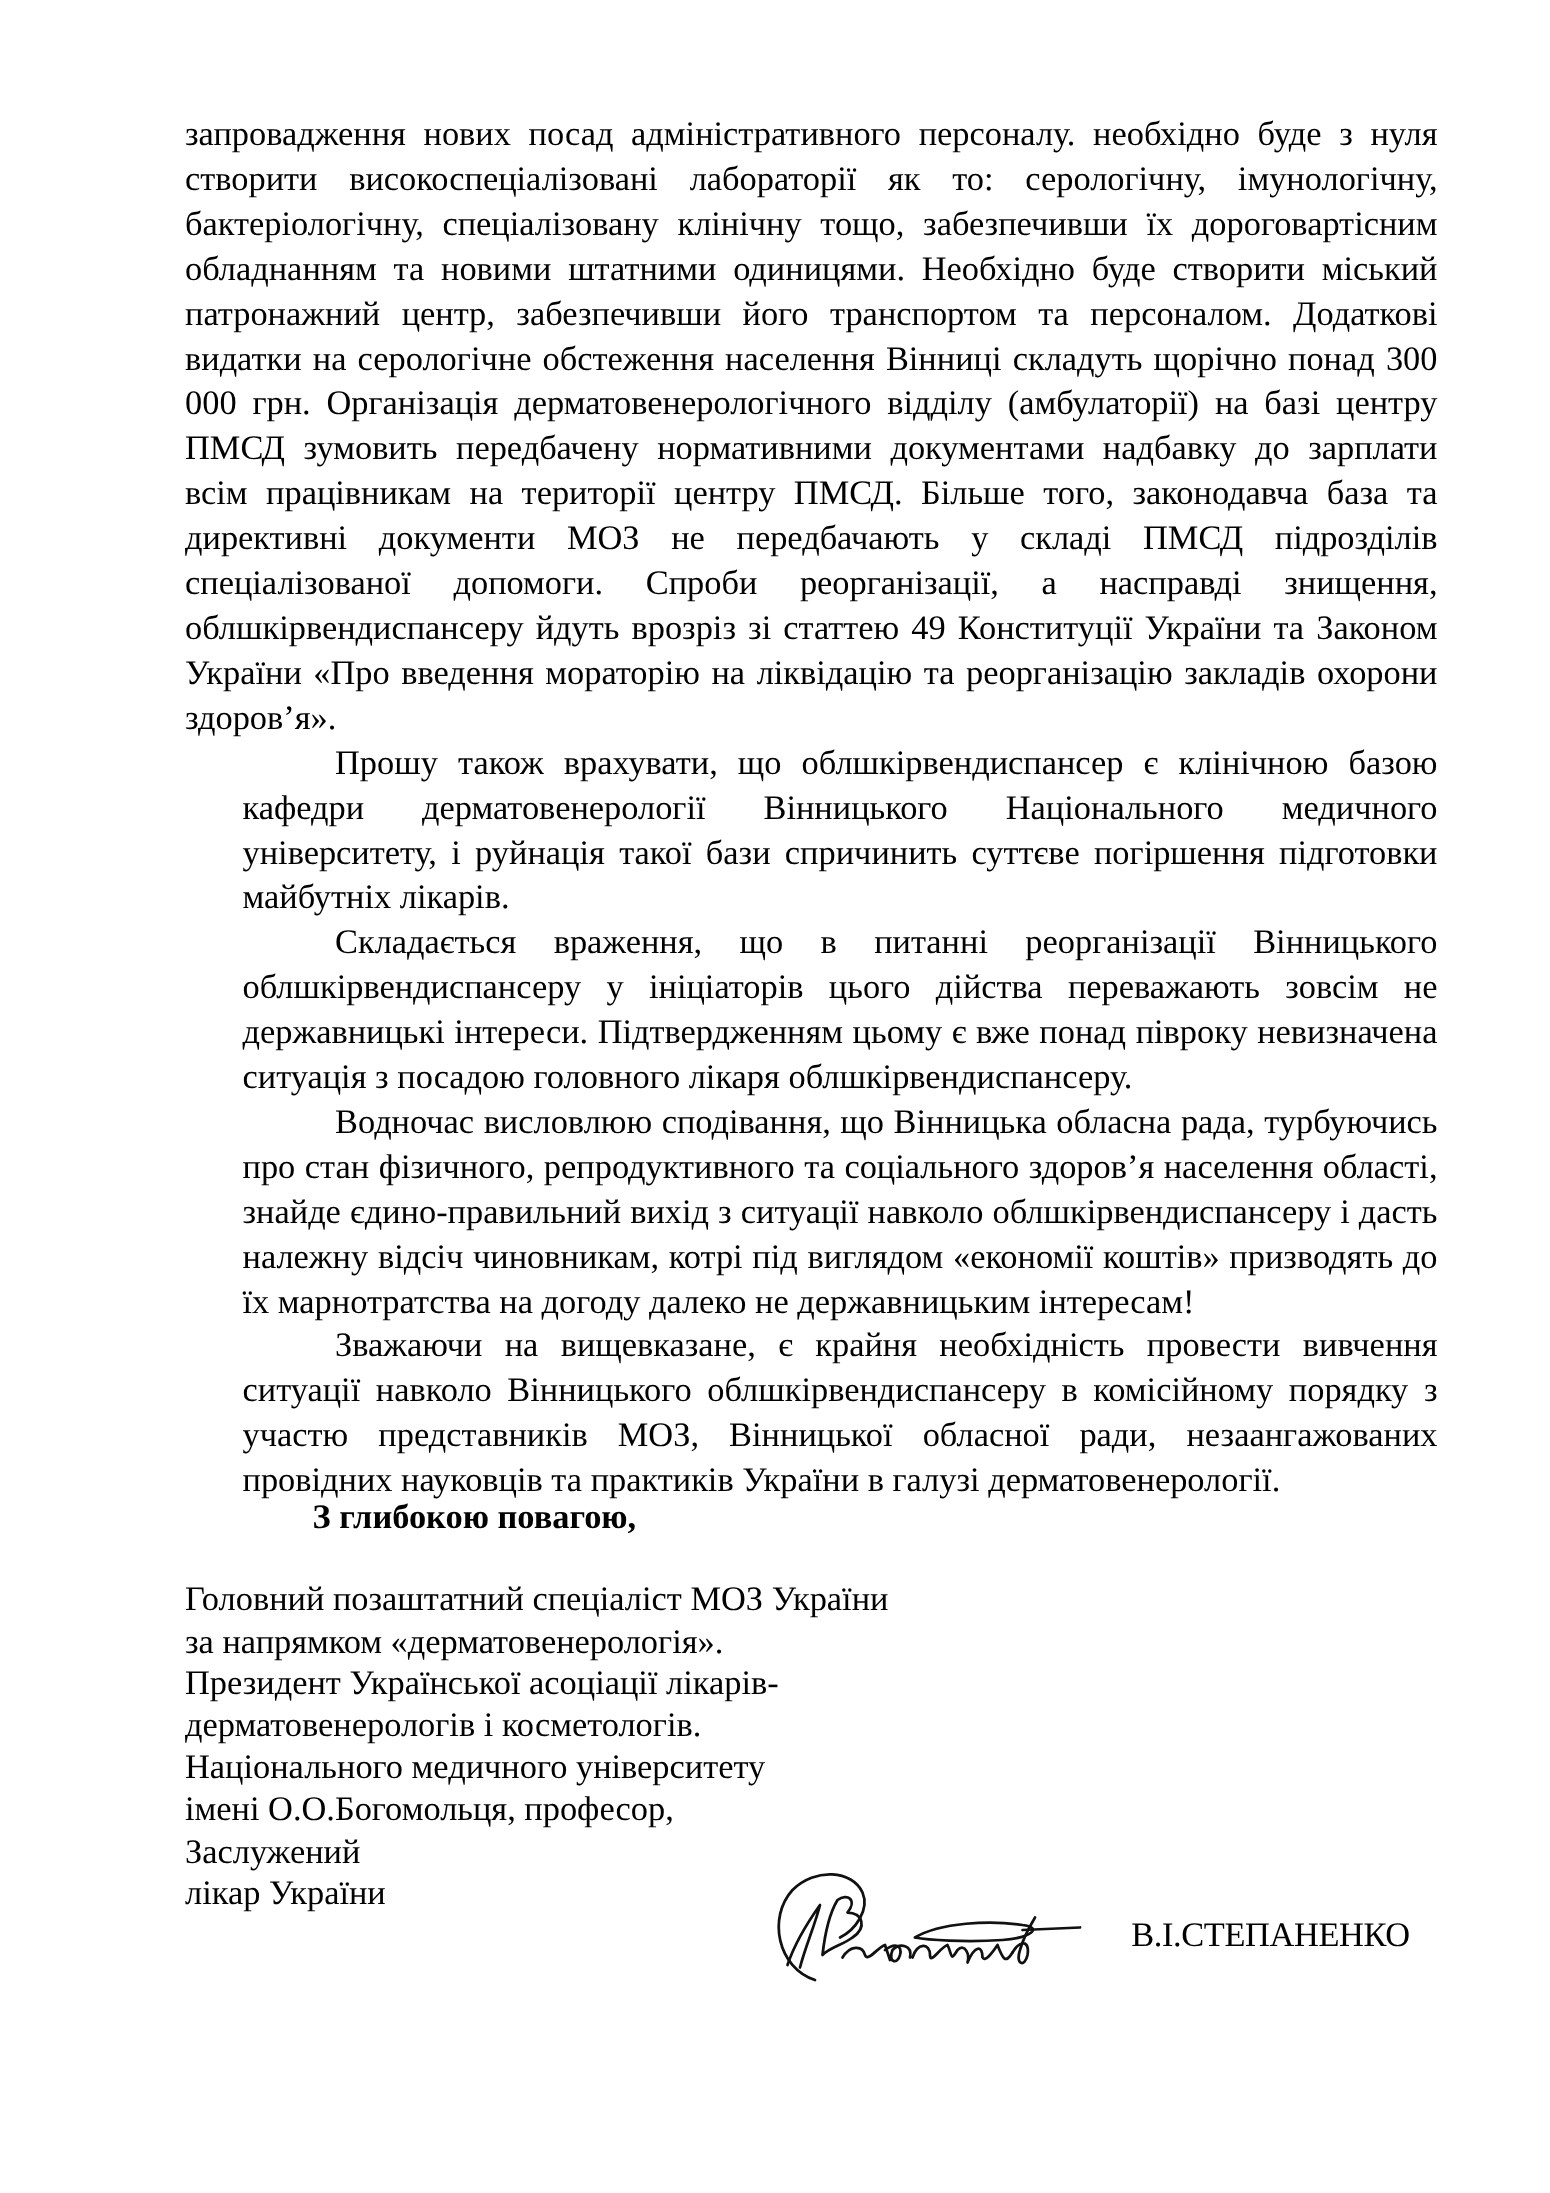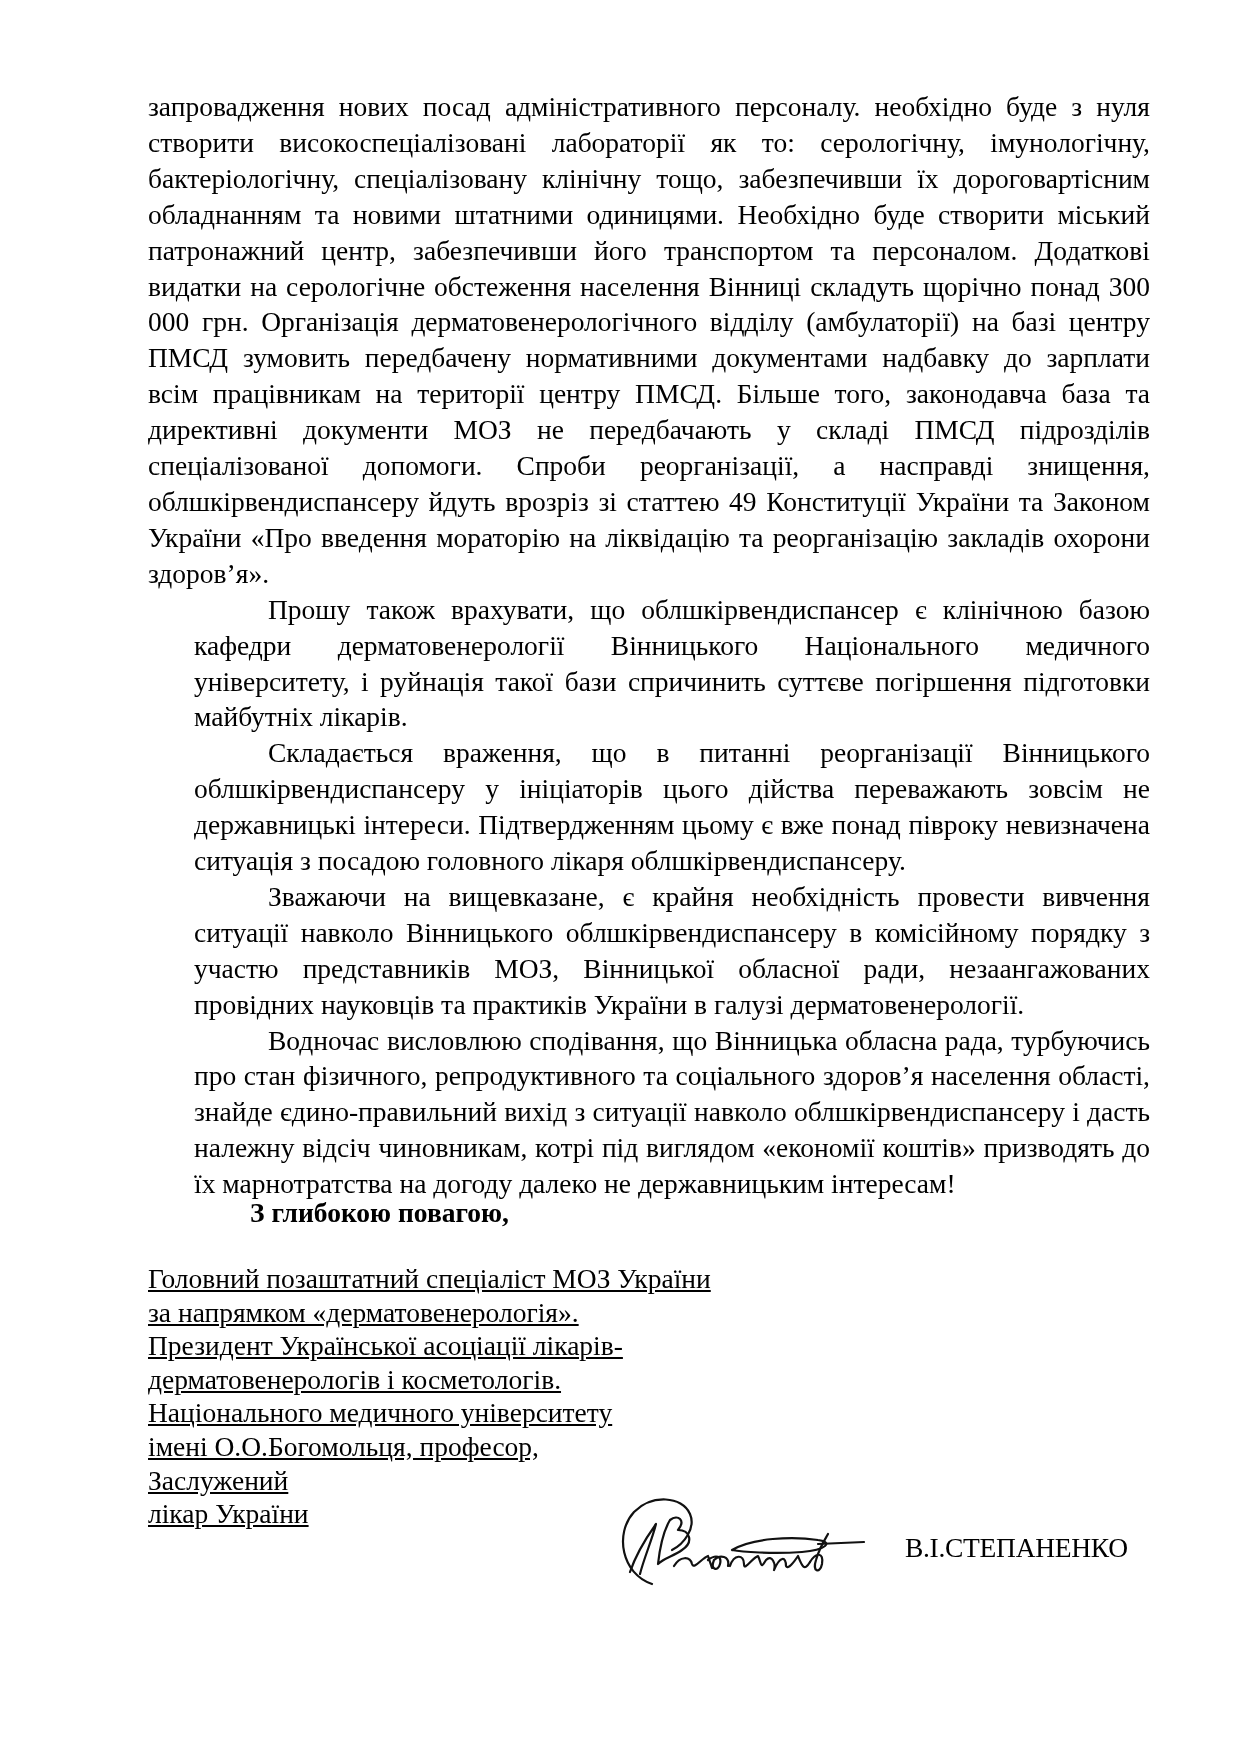--- a/index.html
+++ b/index.html
@@ -49,21 +49,20 @@
       white-space: nowrap;
       font-weight: bold;
     }
     .sig-block {
       position: absolute;
       left: 148px;
       top: 1262px;
       font-size: 27.5px;
       line-height: 33.6px;
       white-space: nowrap;
-      text-decoration: underline;
     }
     .sig-block div {
       margin: 0;
     }
     .signature {
       position: absolute;
       left: 612px;
       top: 1494px;
       width: 255px;
       height: 96px;
@@ -80,22 +79,22 @@
   </style>
 </head>
 <body>
 
 <div class="page">
 
   <div class="body-text">
     <p>запровадження нових посад адміністративного персоналу. необхідно буде з нуля створити високоспеціалізовані лабораторії як то: серологічну, імунологічну, бактеріологічну, спеціалізовану клінічну тощо, забезпечивши їх дороговартісним обладнанням та новими штатними одиницями. Необхідно буде створити міський патронажний центр, забезпечивши його транспортом та персоналом. Додаткові видатки на серологічне обстеження населення Вінниці складуть щорічно понад 300 000 грн. Організація дерматовенерологічного відділу (амбулаторії) на базі центру ПМСД зумовить передбачену нормативними документами надбавку до зарплати всім працівникам на території центру ПМСД. Більше того, законодавча база та директивні документи МОЗ не передбачають у складі ПМСД підрозділів спеціалізованої допомоги. Спроби реорганізації, а насправді знищення, облшкірвендиспансеру йдуть врозріз зі статтею 49 Конституції України та Законом України «Про введення мораторію на ліквідацію та реорганізацію закладів охорони здоров’я».</p>
     <p class="indent">Прошу також врахувати, що облшкірвендиспансер є клінічною базою кафедри дерматовенерології Вінницького Національного медичного університету, і руйнація такої бази спричинить суттєве погіршення підготовки майбутніх лікарів.</p>
     <p class="indent">Складається враження, що в питанні реорганізації Вінницького облшкірвендиспансеру у ініціаторів цього дійства переважають зовсім не державницькі інтереси. Підтвердженням цьому є вже понад півроку невизначена ситуація з посадою головного лікаря облшкірвендиспансеру.</p>
+    <p class="indent">Водночас висловлюю сподівання, що Вінницька обласна рада, турбуючись про стан фізичного, репродуктивного та соціального здоров’я населення області, знайде єдино-правильний вихід з ситуації навколо облшкірвендиспансеру і дасть належну відсіч чиновникам, котрі під виглядом «економії коштів» призводять до їх марнотратства на догоду далеко не державницьким інтересам!</p>
     <p class="indent">Зважаючи на вищевказане, є крайня необхідність провести вивчення ситуації навколо Вінницького облшкірвендиспансеру в комісійному порядку з участю представників МОЗ, Вінницької обласної ради, незаангажованих провідних науковців та практиків України в галузі дерматовенерології.</p>
-    <p class="indent">Водночас висловлюю сподівання, що Вінницька обласна рада, турбуючись про стан фізичного, репродуктивного та соціального здоров’я населення області, знайде єдино-правильний вихід з ситуації навколо облшкірвендиспансеру і дасть належну відсіч чиновникам, котрі під виглядом «економії коштів» призводять до їх марнотратства на догоду далеко не державницьким інтересам!</p>
   </div>
 
   <div class="closing">З глибокою повагою,</div>
 
   <div class="sig-block">
     <div>Головний позаштатний спеціаліст МОЗ України</div>
     <div>за напрямком «дерматовенерологія».</div>
     <div>Президент Української асоціації лікарів-</div>
     <div>дерматовенерологів і косметологів.</div>
     <div>Національного медичного університету</div>

